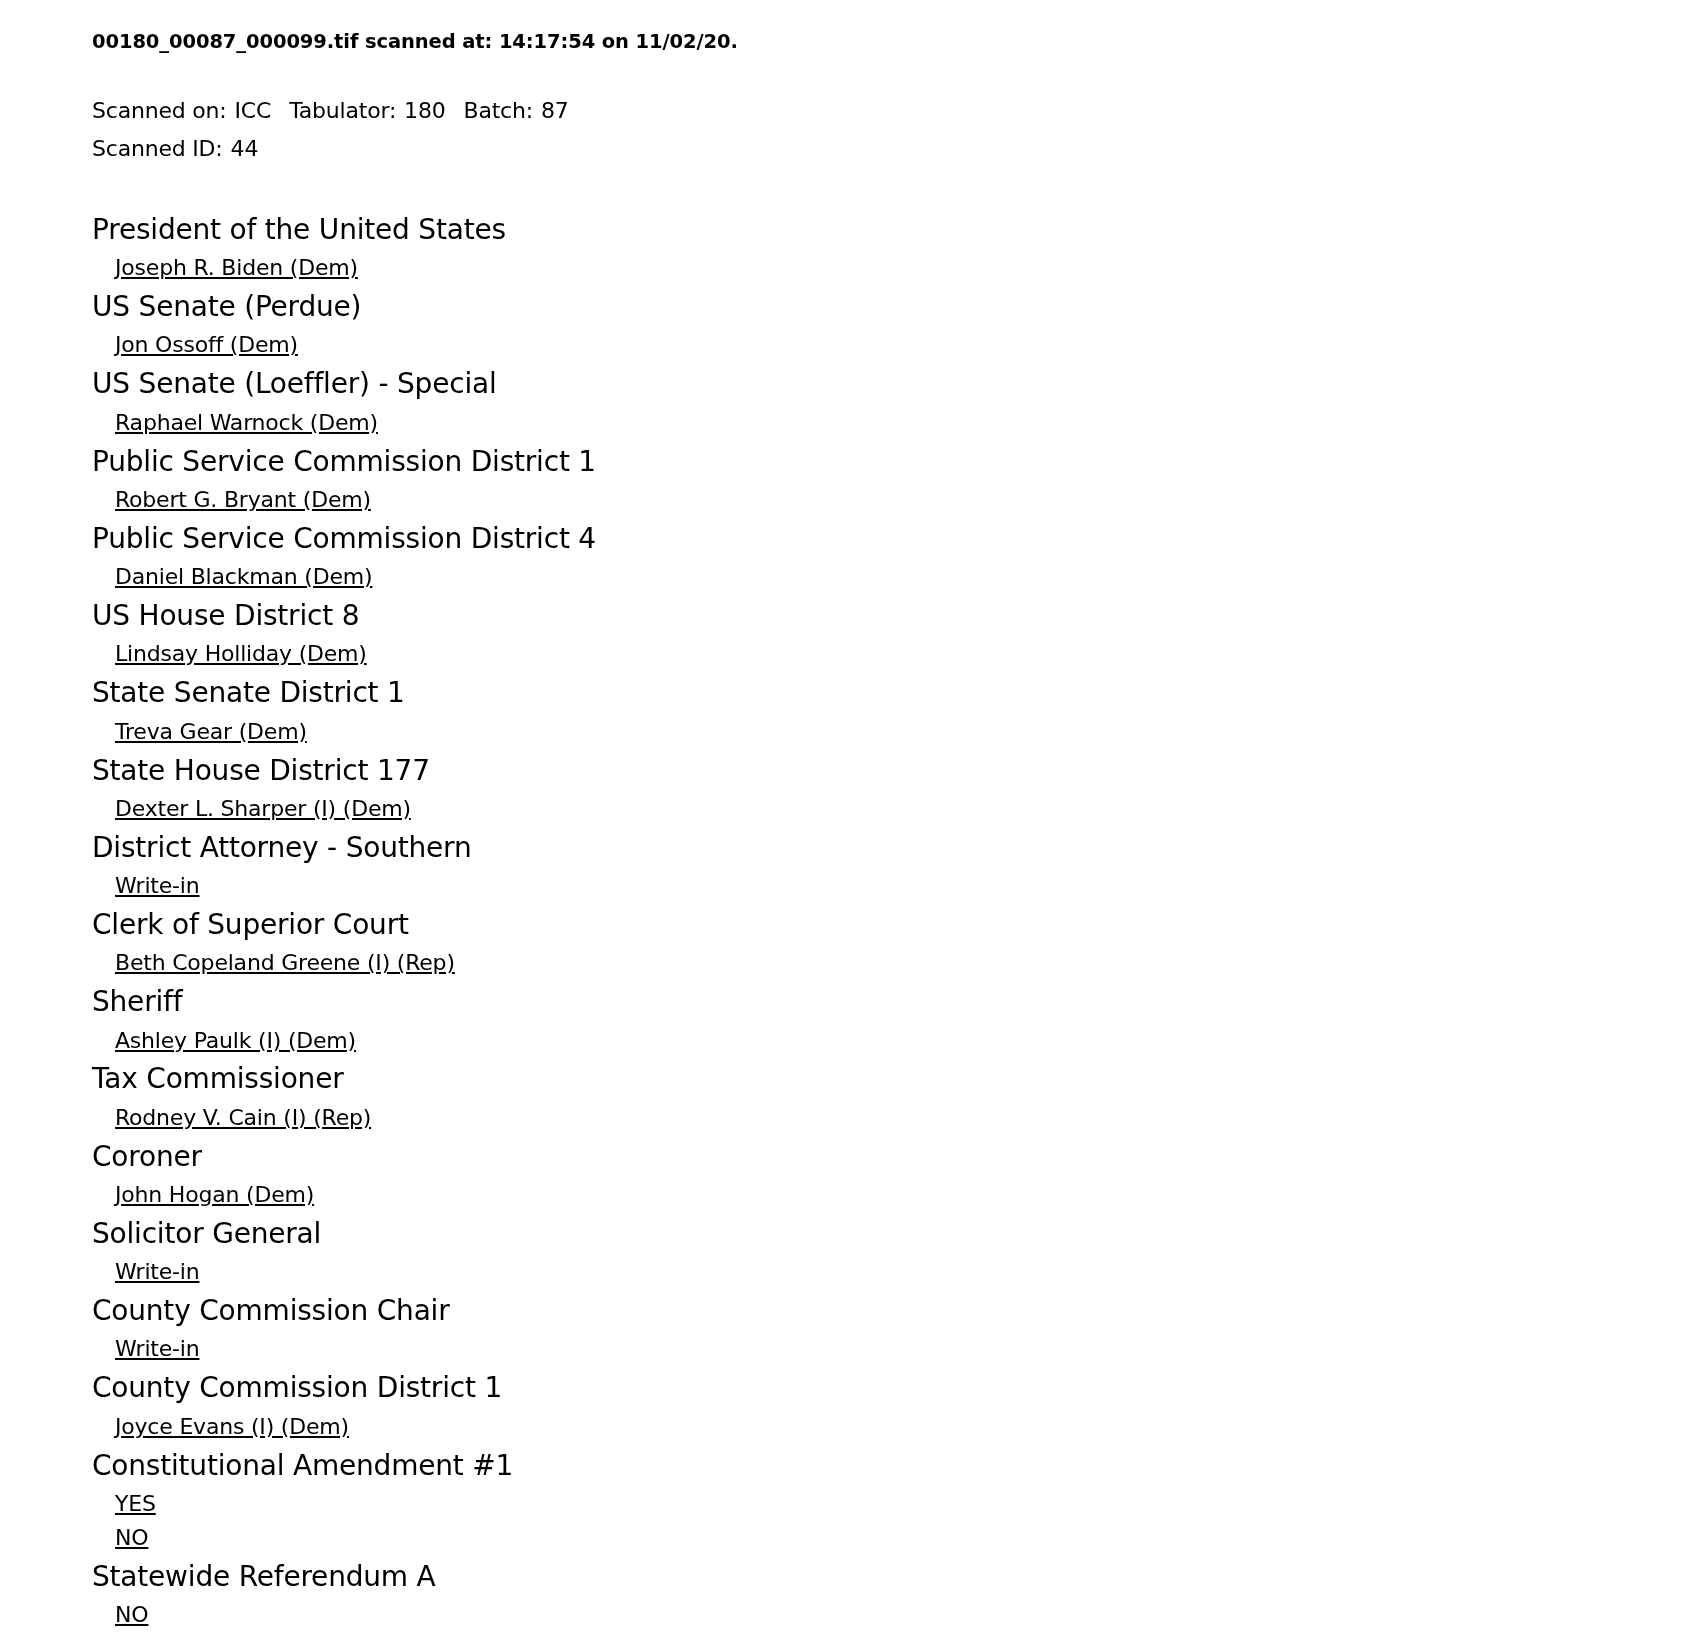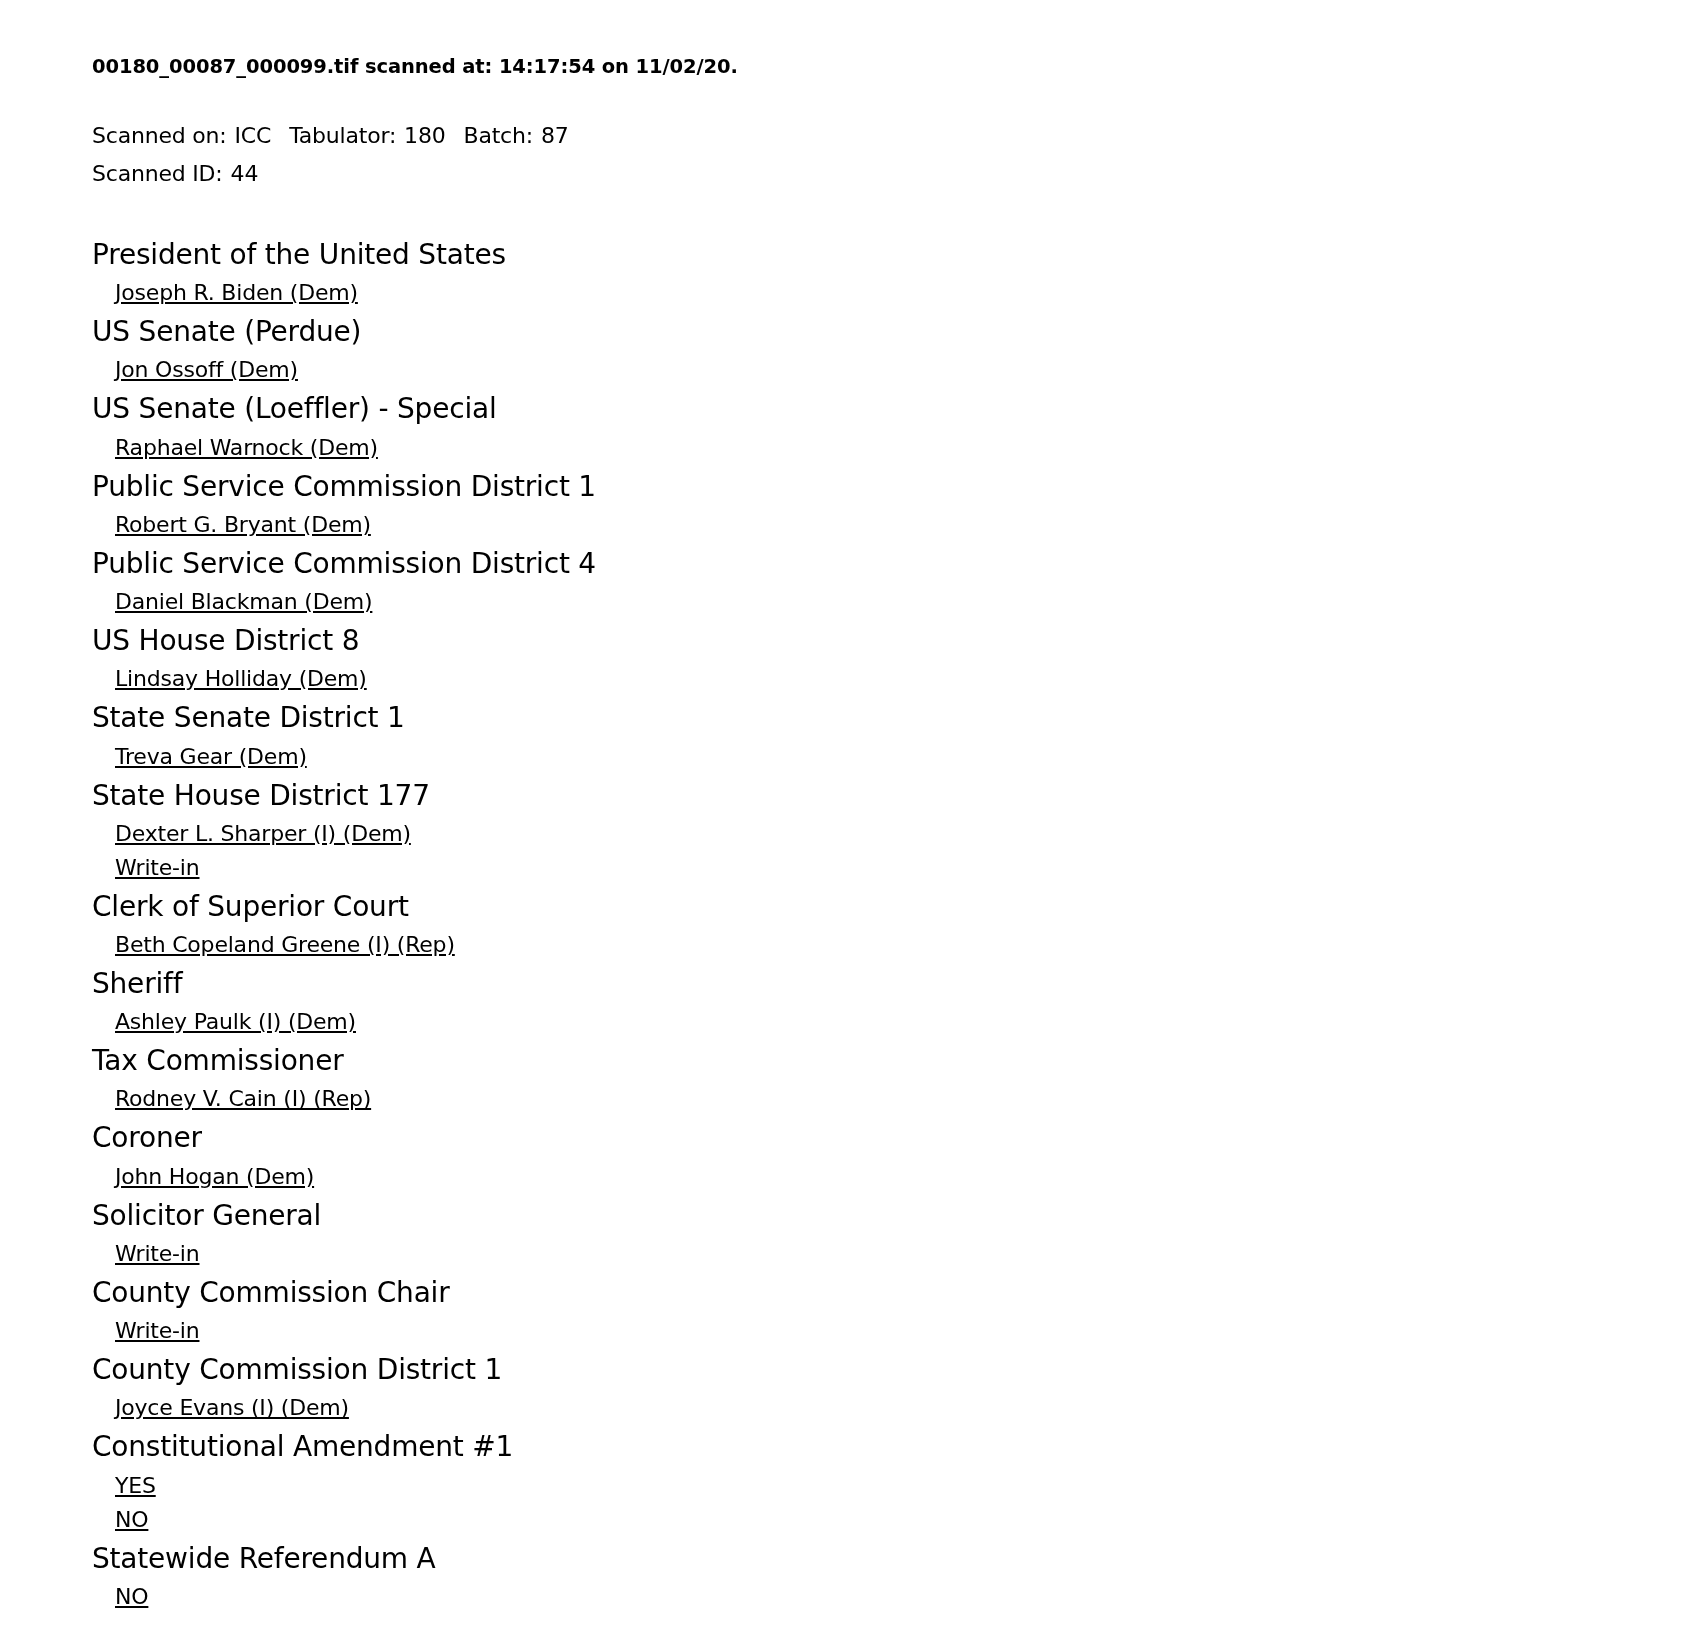--- a/index.html
+++ b/index.html
@@ -11,21 +11,21 @@
     width: 1707px;
     min-height: 1648px;
     font-family: "DejaVu Sans", "Liberation Sans", sans-serif;
     color: #000000;
     -webkit-font-smoothing: antialiased;
   }
   .page {
     position: relative;
     width: 1498px;
     min-height: 1648px;
-    padding: 52px 0 0 0;
+    padding: 27px 0 0 0;
     box-sizing: border-box;
   }
   .doc {
     margin-left: 92px;
     width: 1500px;
   }
   .scan-header {
     font-size: 19.5px;
     font-weight: 600;
     line-height: 1.5;
@@ -119,20 +119,21 @@
         <div class="contest-title">State Senate District 1</div>
         <div class="contest-choice">Treva Gear (Dem)</div>
       </li>
 
       <li class="contest">
         <div class="contest-title">State House District 177</div>
         <div class="contest-choice">Dexter L. Sharper (I) (Dem)</div>
       </li>
 
       <li class="contest">
+        <div class="contest-title">District Attorney - Southern</div>
         <div class="contest-choice">Write-in</div>
       </li>
 
       <li class="contest">
         <div class="contest-title">Clerk of Superior Court</div>
         <div class="contest-choice">Beth Copeland Greene (I) (Rep)</div>
       </li>
 
       <li class="contest">
         <div class="contest-title">Sheriff</div>

